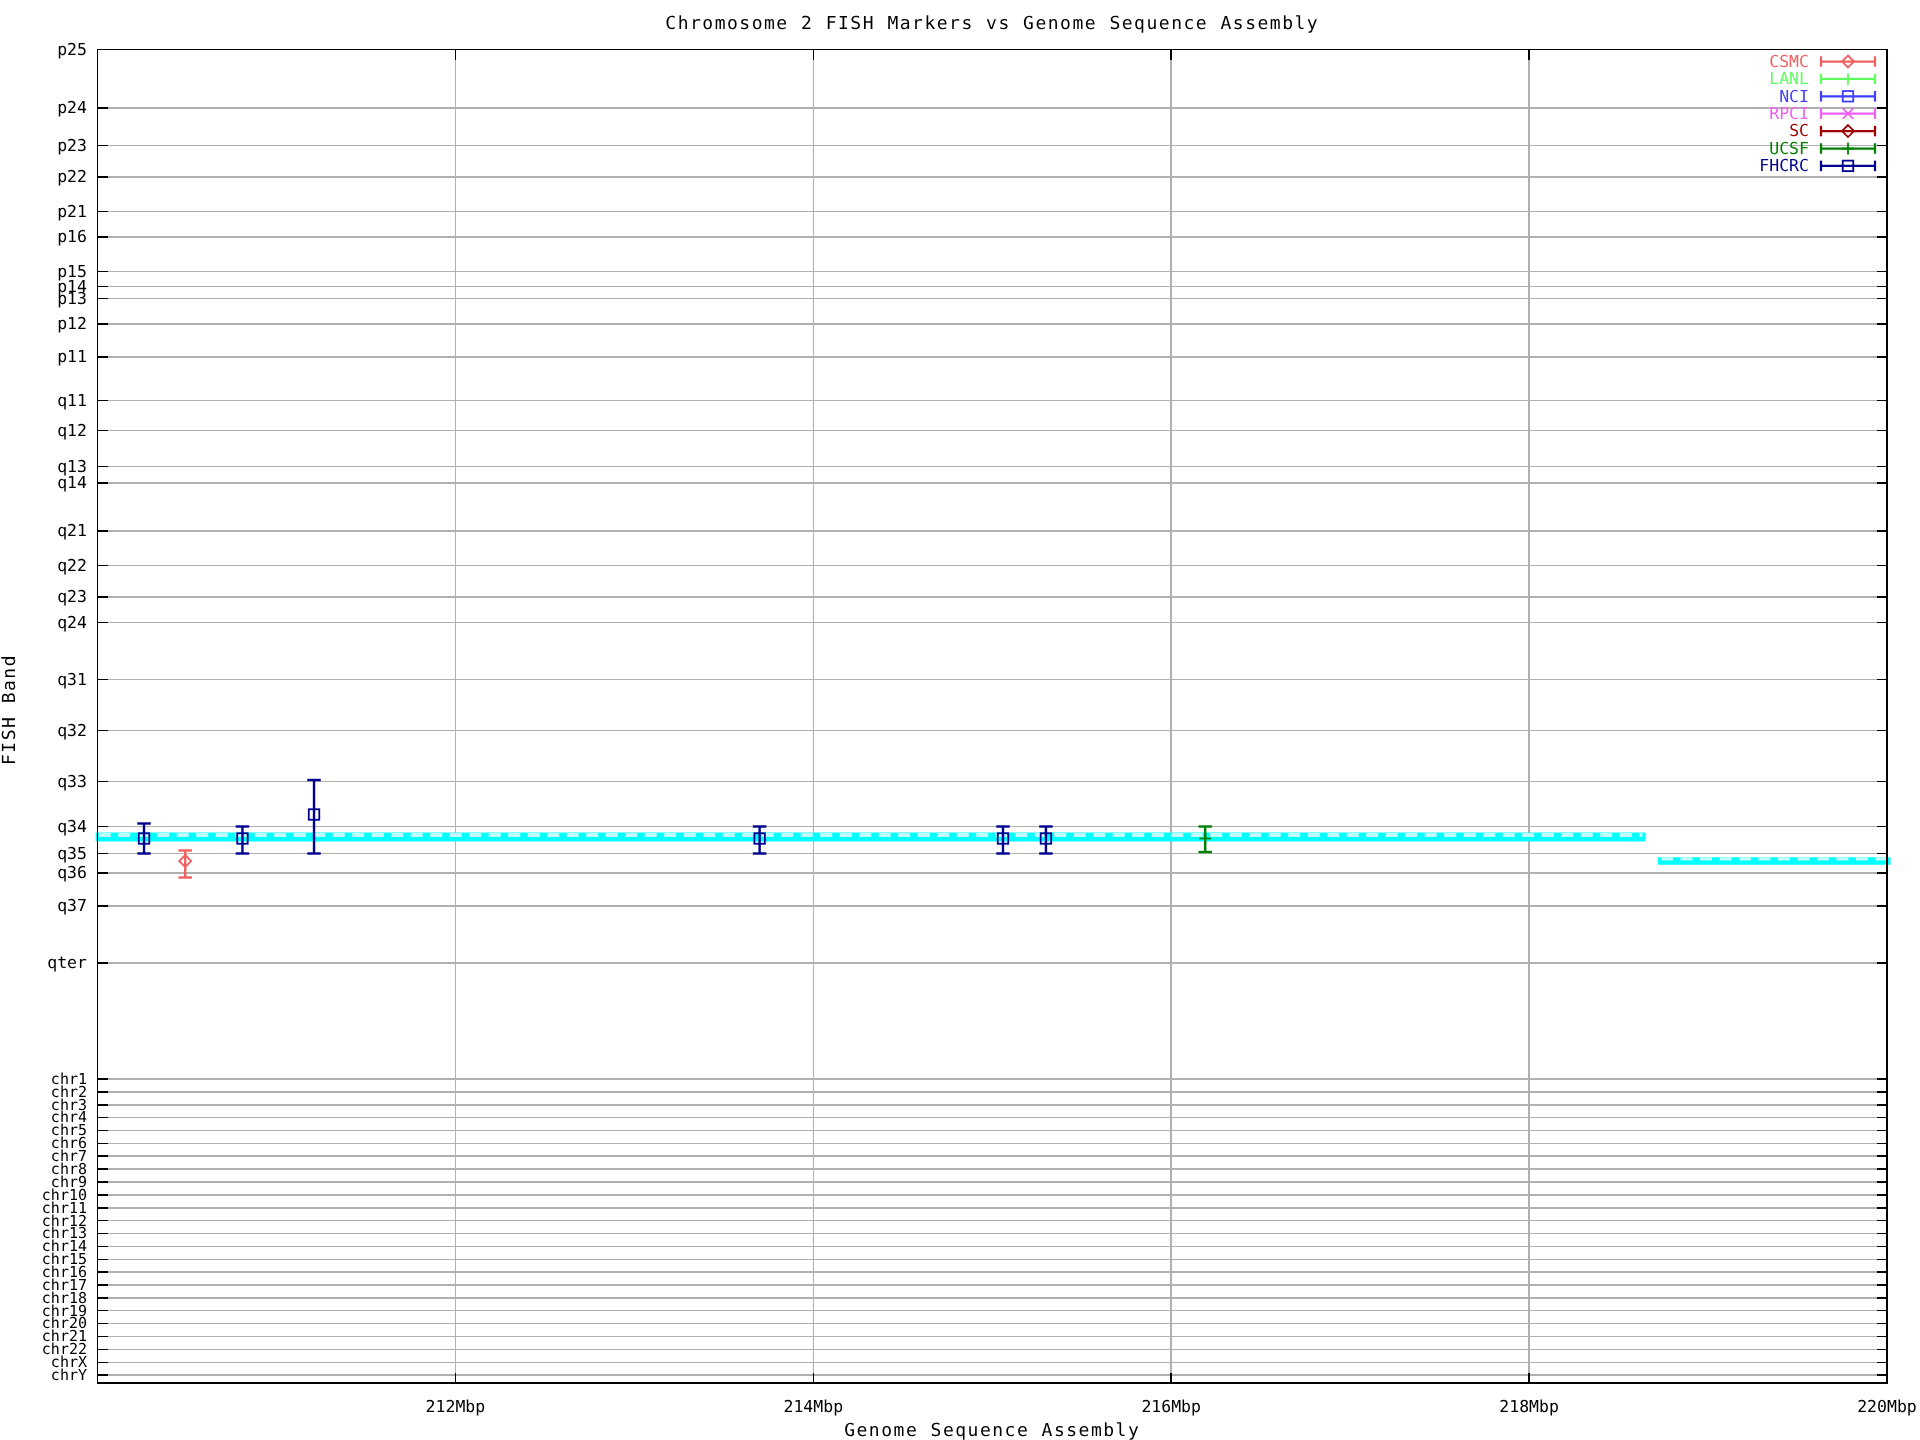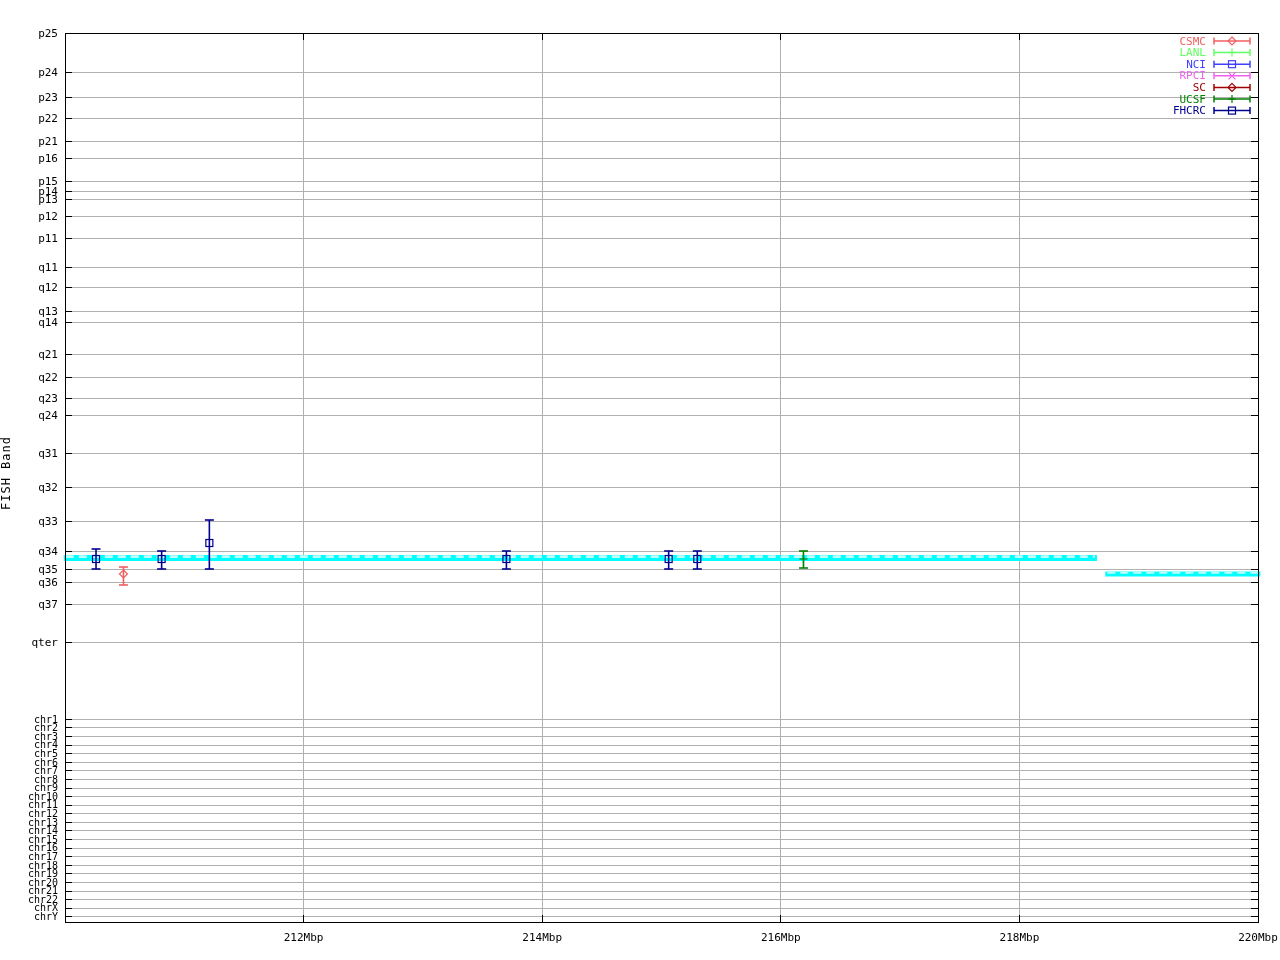--- a/index.html
+++ b/index.html
@@ -11,21 +11,23 @@
           font-size:12px;letter-spacing:1px;white-space:pre;}
   .ylabel{position:absolute;left:-64px;top:466px;width:140px;text-align:center;
           font-size:12px;letter-spacing:1px;transform:rotate(-90deg);transform-origin:center;}
   svg{position:absolute;left:0;top:0;}
   text{font-family:"DejaVu Sans Mono","Liberation Mono",monospace;}
 </style>
 </head>
 <body>
 
 <div class="screen">
+  <div class="title">Chromosome 2 FISH Markers vs Genome Sequence Assembly</div>
   <div class="ylabel">FISH Band</div>
+  <div class="xlabel">Genome Sequence Assembly</div>
   <svg id="plot" width="1280" height="960">
       <line x1="65" x2="1258" y1="72" y2="72" stroke="#b0b0b0" stroke-width="1" shape-rendering="crispEdges"></line>
       <line x1="65" x2="1258" y1="97" y2="97" stroke="#b0b0b0" stroke-width="1" shape-rendering="crispEdges"></line>
       <line x1="65" x2="1258" y1="118" y2="118" stroke="#b0b0b0" stroke-width="1" shape-rendering="crispEdges"></line>
       <line x1="65" x2="1258" y1="141" y2="141" stroke="#b0b0b0" stroke-width="1" shape-rendering="crispEdges"></line>
       <line x1="65" x2="1258" y1="158" y2="158" stroke="#b0b0b0" stroke-width="1" shape-rendering="crispEdges"></line>
       <line x1="65" x2="1258" y1="181" y2="181" stroke="#b0b0b0" stroke-width="1" shape-rendering="crispEdges"></line>
       <line x1="65" x2="1258" y1="191" y2="191" stroke="#b0b0b0" stroke-width="1" shape-rendering="crispEdges"></line>
       <line x1="65" x2="1258" y1="199" y2="199" stroke="#b0b0b0" stroke-width="1" shape-rendering="crispEdges"></line>
       <line x1="65" x2="1258" y1="216" y2="216" stroke="#b0b0b0" stroke-width="1" shape-rendering="crispEdges"></line>

